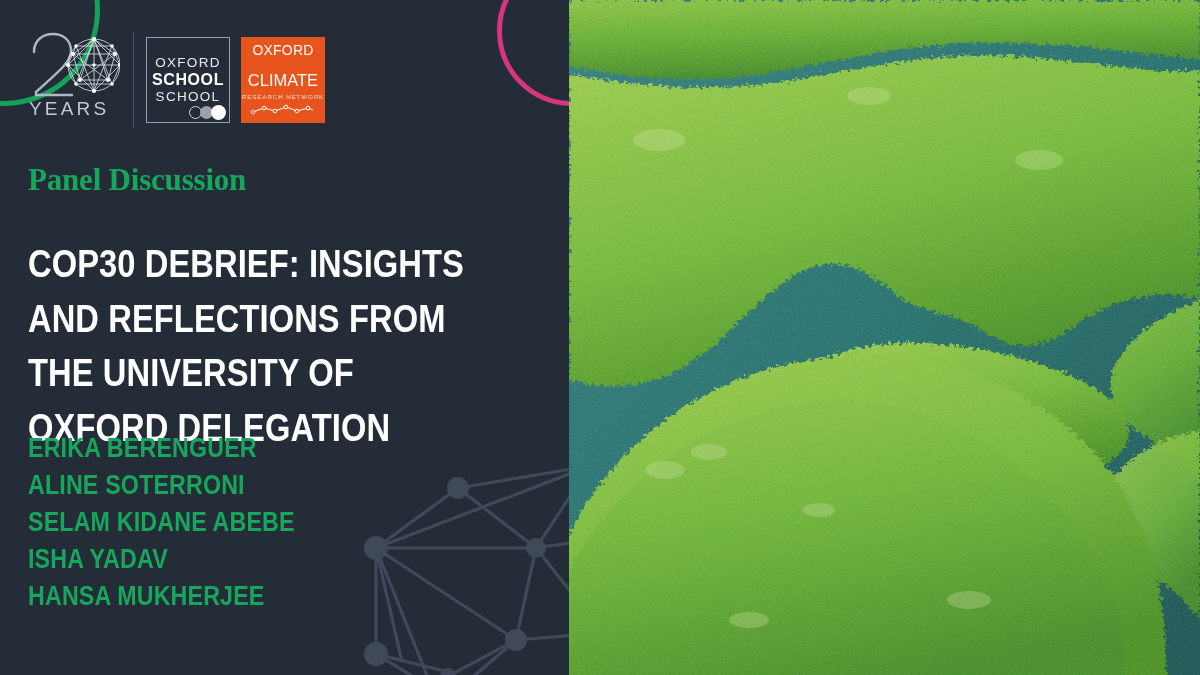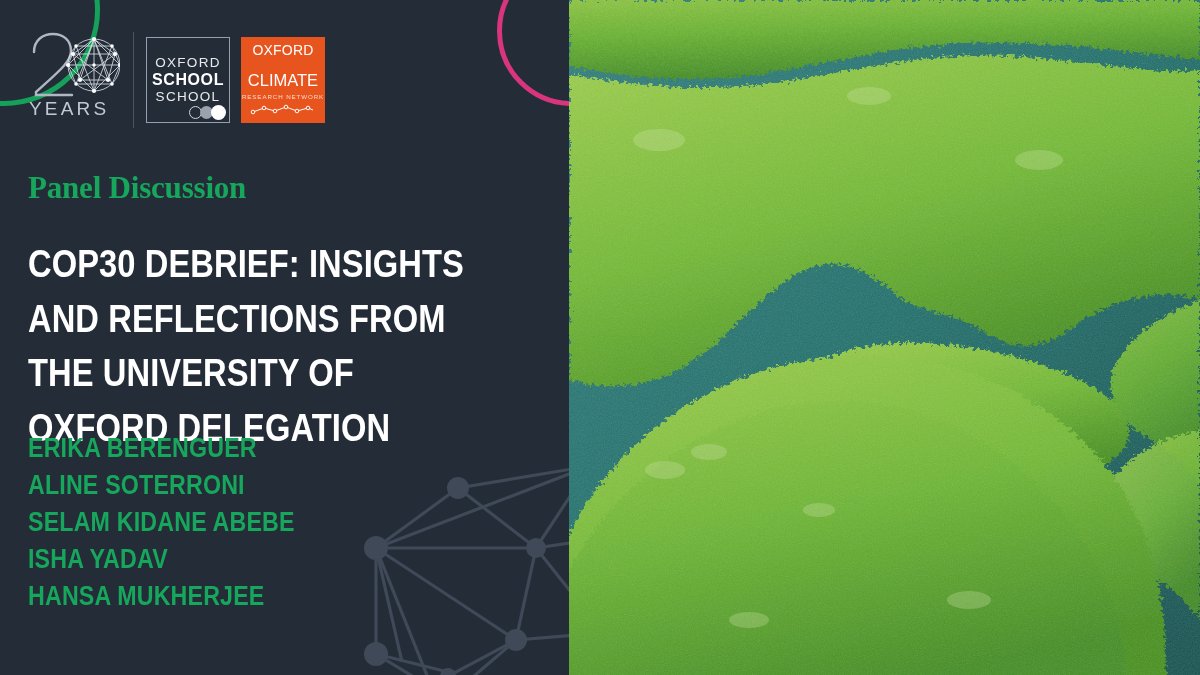--- a/index.html
+++ b/index.html
@@ -124,21 +124,21 @@
     font-weight:400; line-height:1.12; margin-top:13px;
   }
   .logo-ocrn .c3 {
     font-size:6.2px; letter-spacing:0.9px; color:#fbd9c8;
     font-weight:400; margin-top:4px;
   }
   .ocrn-net { margin-top:4px; }
 
   
   #kicker {
-    position:absolute; left:28px; top:170px;
+    position:absolute; left:28px; top:162px;
     font-family:"Liberation Serif", serif;
     font-size:31px; font-weight:700;
     color:#16a75c; letter-spacing:-0.2px;
   }
 
   #title {
     position:absolute; left:28px; top:237px;
     width:530px;
     font-family:"Liberation Sans Narrow","Liberation Sans", sans-serif;
     font-size:38px; font-weight:700;

